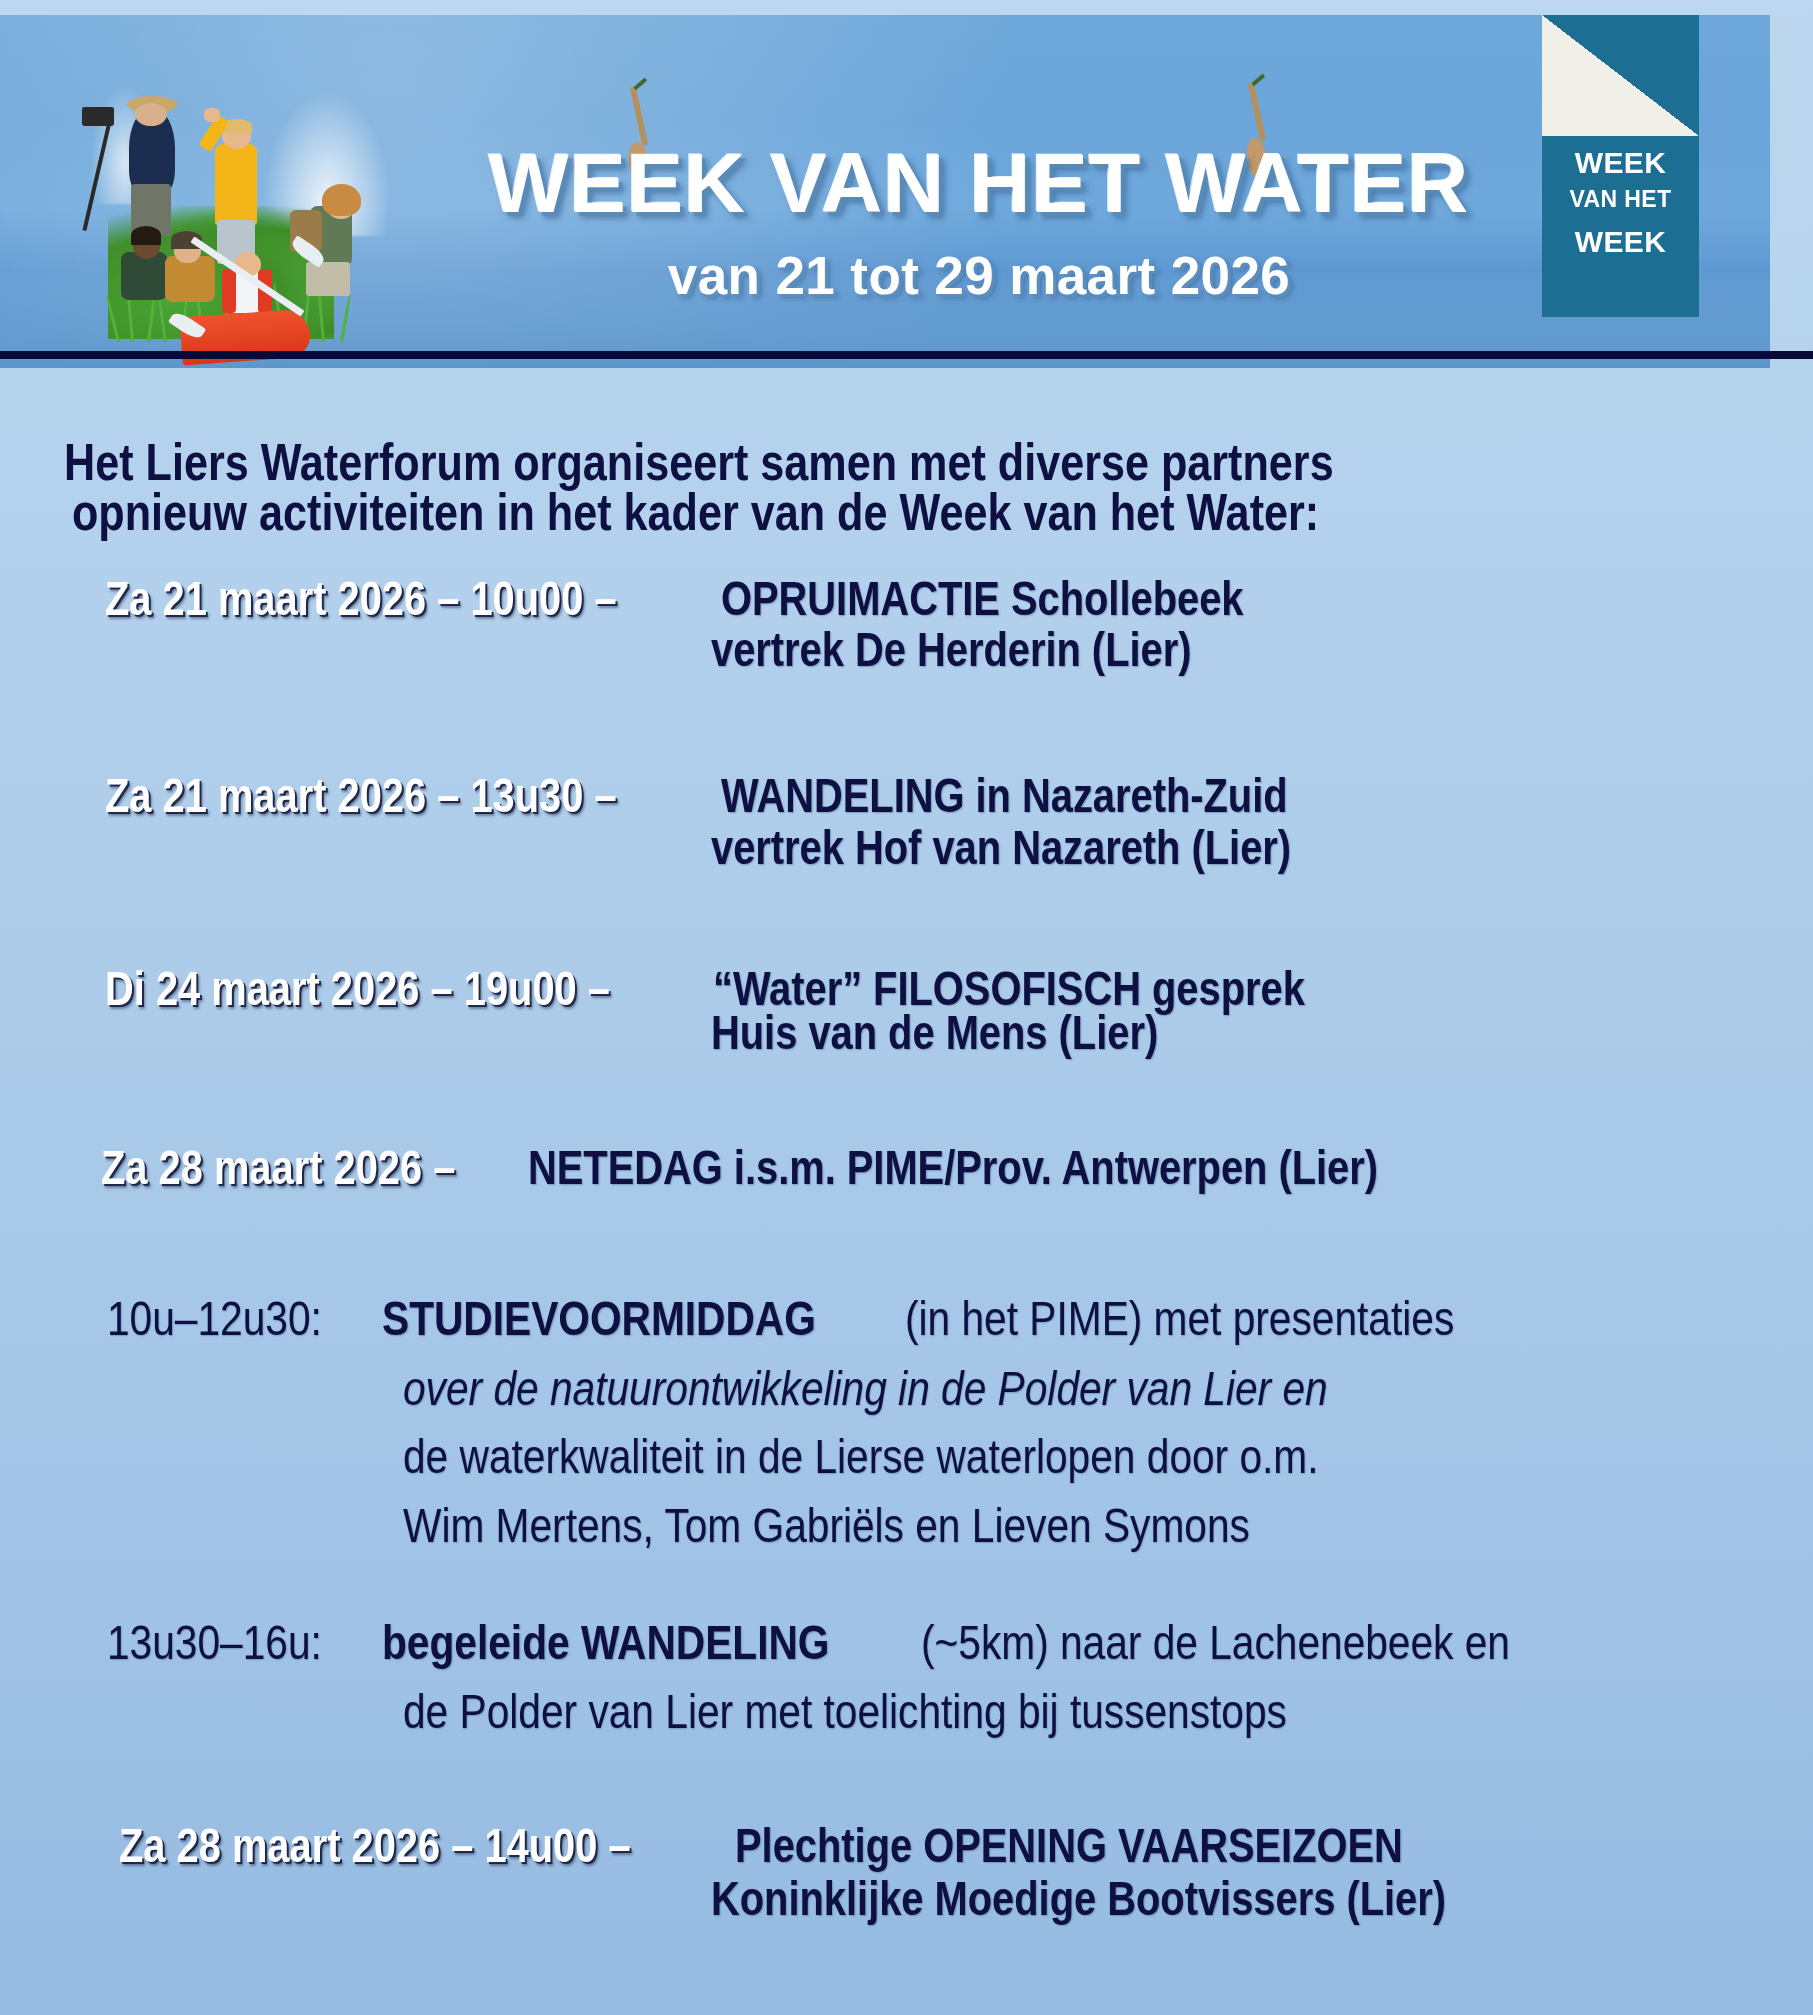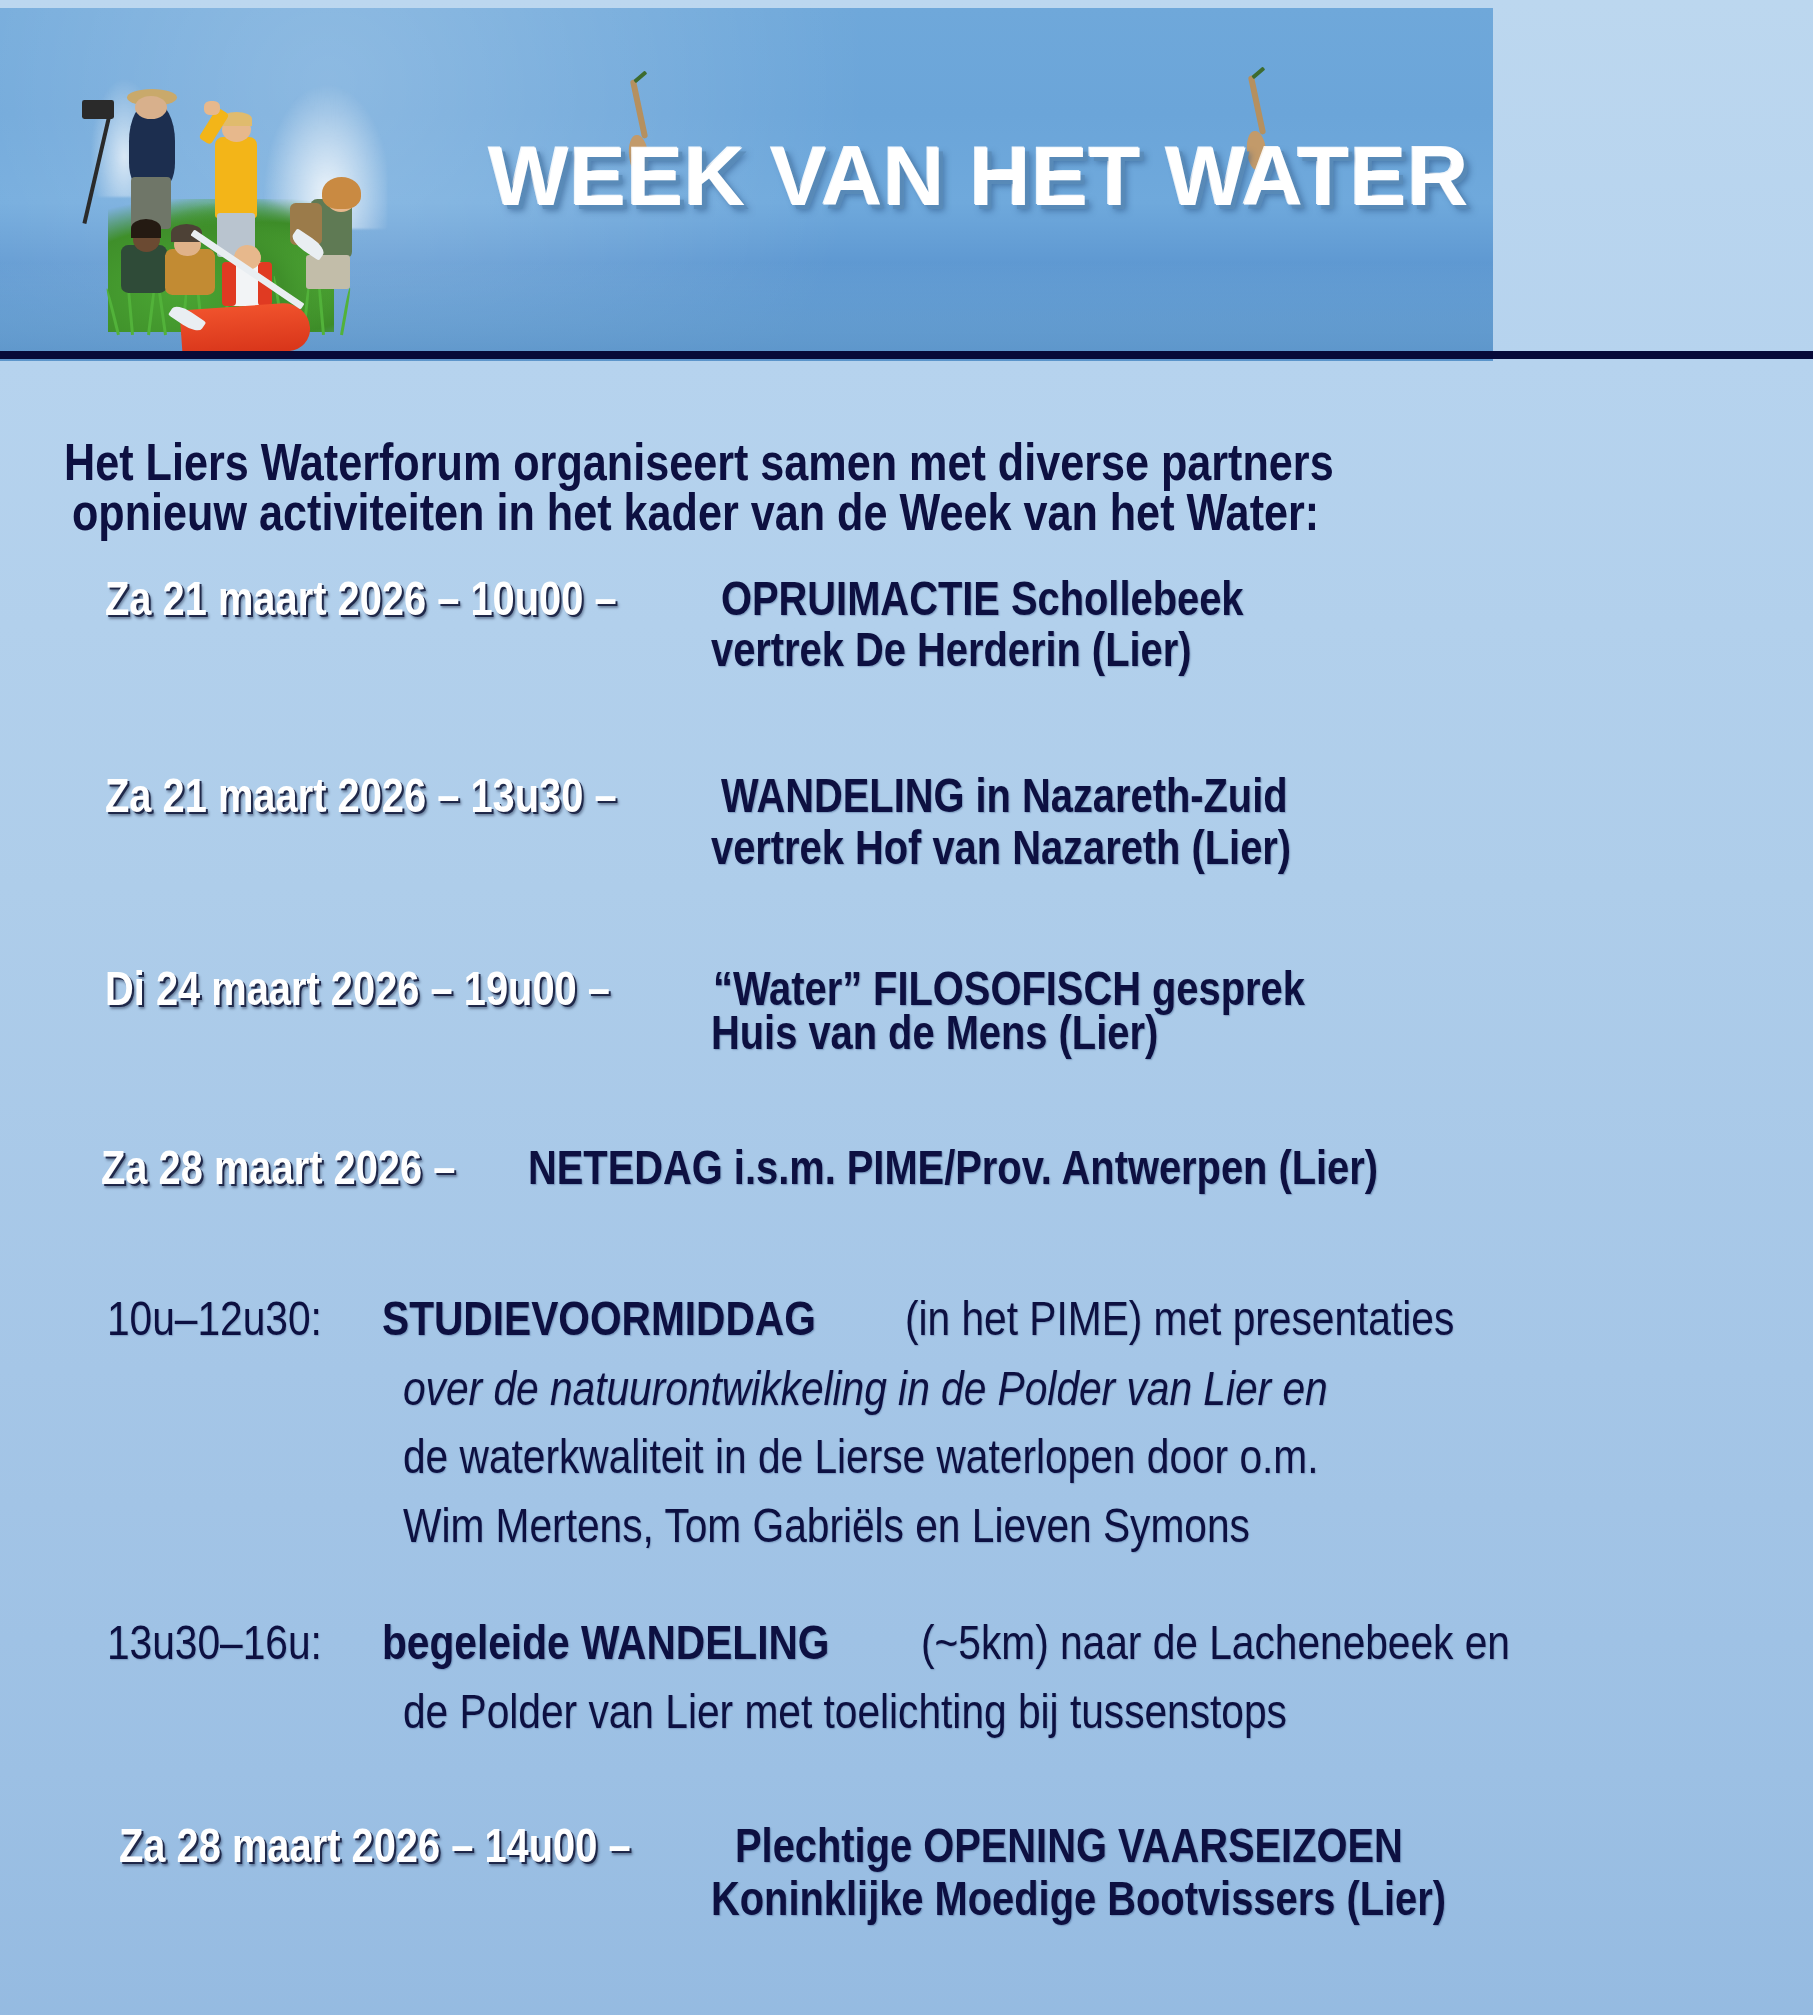--- a/index.html
+++ b/index.html
@@ -20,21 +20,21 @@
         #9cc0e4 1773px,
         #93b9e0 2096px,
         #86b0da 2378px,
         #7ea9d6 2579px,
         #82acd8 2740px,
         #7aa5d3 2931px);
   }
 
   
   .header{
-    position:absolute;left:0;top:8px;width:1493px;height:353px;
+    position:absolute;left:0;top:15px;width:1770px;height:353px;
     background:
       radial-gradient(circle at 22% 20%, rgba(255,255,255,.22), rgba(255,255,255,0) 45%),
       linear-gradient(to bottom,#6fa8da 0%,#6ba5d9 30%,#6fa9dc 55%,#5f99d2 72%,#6ea6d8 85%,#8abcdf 100%);
     overflow:hidden;
   }
   .header-water{
     position:absolute;left:0;bottom:0;width:1814px;height:101px;
     background:linear-gradient(to bottom,rgba(90,150,205,0),rgba(75,135,195,.75));
   }
   
@@ -209,20 +209,21 @@
         <div class="leg"></div>
     </div>
     <div class="bird" style="left:1247px;top:123px;">
       <div class="body"></div>
         <div class="neck"></div>
         <div class="beak"></div>
         <div class="leg"></div>
     </div>
 
     <div class="title-main">WEEK VAN HET WATER</div>
+    <div class="title-sub">van 21 tot 29 maart 2026</div>
 
     <div class="flag">
       <div class="flag-white"></div>
       <svg class="flag-lion" viewBox="0 0 100 140">
         <path d="M58 8 C66 18 70 30 66 44 C74 38 80 44 78 54 C72 52 68 58 70 66 L62 64 C64 74 60 84 52 88 L56 100 L44 96 C42 106 34 114 24 116 C32 106 34 94 30 84 C22 88 14 84 12 76 C20 78 26 72 26 64 C18 62 12 54 14 44 C20 52 30 52 36 46 C30 36 32 22 42 14 C42 26 48 34 58 36 C60 28 60 16 58 8 Z" fill="none" stroke="#1c6f93" stroke-width="5" stroke-linejoin="round"></path>
         <path d="M72 58 q14 2 16 14 q-10 -4 -16 0" fill="none" stroke="#1c6f93" stroke-width="5"></path>
       </svg>
       <div class="flag-txt flag-l1">WEEK</div>
       <div class="flag-txt flag-l2">VAN HET</div>
       <div class="flag-txt flag-l3">WEEK</div>

